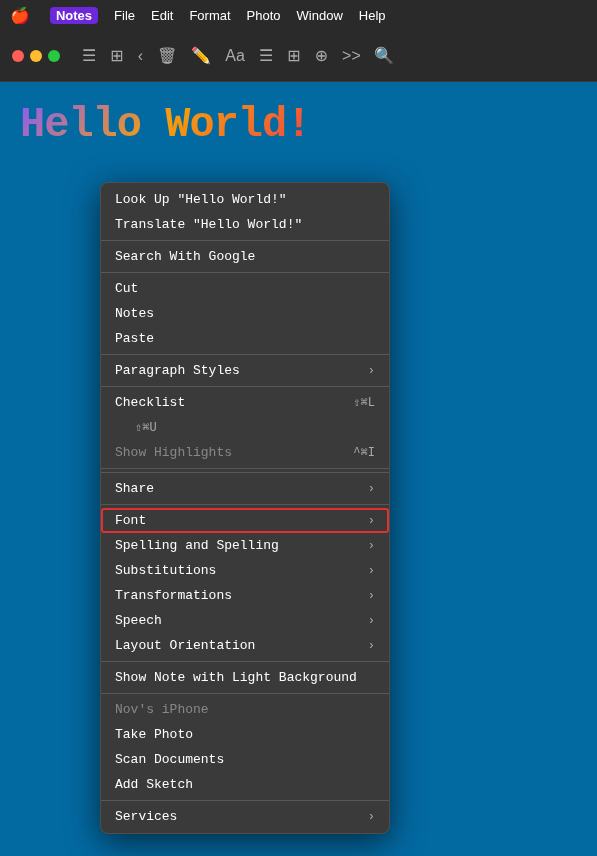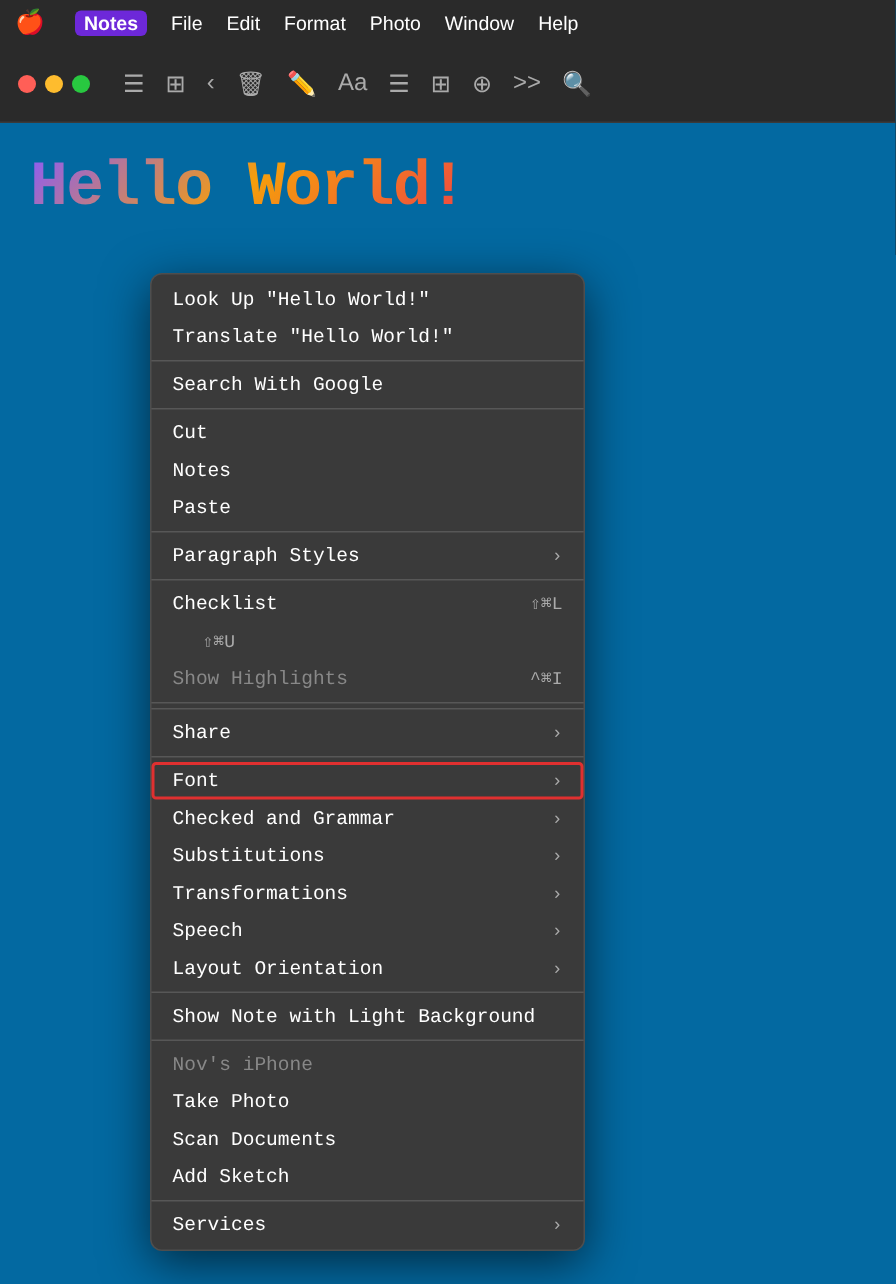--- a/index.html
+++ b/index.html
@@ -235,21 +235,21 @@
       <span class="ctx-item-arrow">›</span>
     </div>
     <div class="ctx-separator"></div>
 
     <div class="ctx-item highlighted">
       <span class="ctx-item-label">Font</span>
       <span class="ctx-item-arrow">›</span>
     </div>
 
     <div class="ctx-item">
-      <span class="ctx-item-label">Checked and Grammar</span>
+      <span class="ctx-item-label">Spelling and Spelling</span>
       <span class="ctx-item-arrow">›</span>
     </div>
     <div class="ctx-item">
       <span class="ctx-item-label">Substitutions</span>
       <span class="ctx-item-arrow">›</span>
     </div>
     <div class="ctx-item">
       <span class="ctx-item-label">Transformations</span>
       <span class="ctx-item-arrow">›</span>
     </div>

